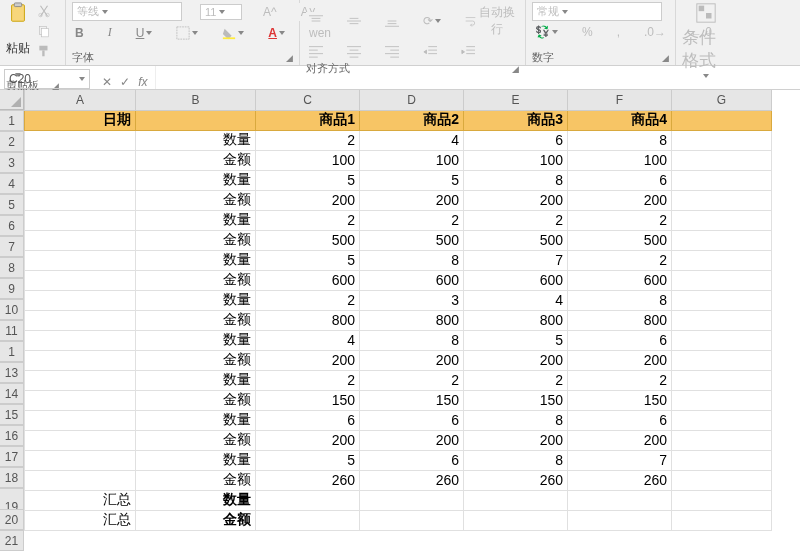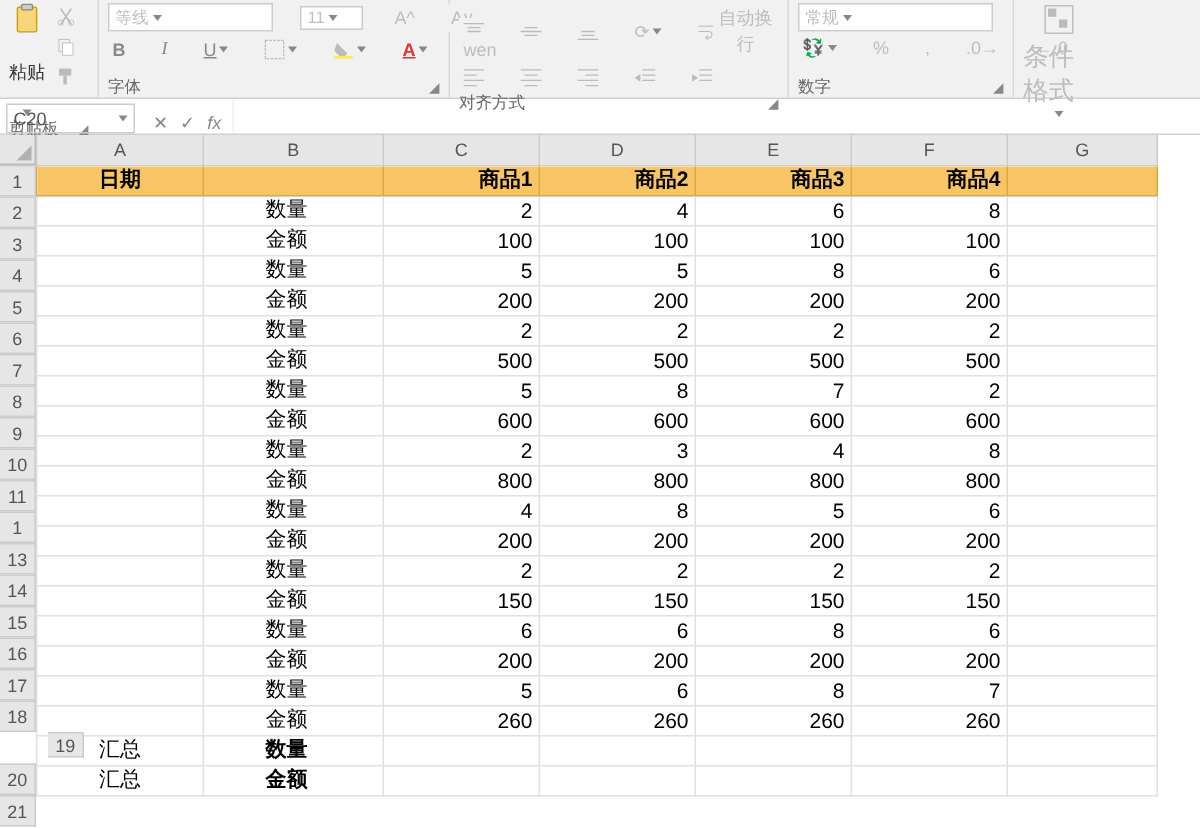--- a/index.html
+++ b/index.html
@@ -30,21 +30,21 @@
 
 .sheet-area{position:relative;}
 .corner{position:absolute;left:0;top:0;width:24px;height:20px;background:#e6e6e6;border-right:1px solid #bbb;border-bottom:1px solid #bbb;}
 .corner::after{content:"";position:absolute;right:2px;bottom:2px;width:0;height:0;border-left:10px solid transparent;border-bottom:10px solid #b0b0b0;}
 table{border-collapse:collapse;table-layout:fixed;margin-left:24px;}
 th.col-h{background:#e6e6e6;border:1px solid #ccc;border-top:none;color:#555;font-weight:normal;font-size:12px;height:20px;text-align:center;}
 .row-h{position:absolute;left:0;width:24px;background:#e6e6e6;border:1px solid #ccc;border-left:none;text-align:center;color:#555;font-size:12px;display:flex;align-items:center;justify-content:center;}
 td{border:1px solid #e0e0e0;height:20px;padding:0 4px;font-size:14px;color:#000;white-space:nowrap;overflow:hidden;}
 .hdr-row td{background:#f7c565;font-weight:bold;color:#000;border-color:#d9a93e;}
 .num{text-align:right;}
-.label{text-align:left;padding-left:41px;}
+.label{text-align:right;padding-left:41px;}
 .bold{font-weight:bold;}
 
 .colA{width:111px;} .colB{width:120px;} .colC{width:104px;} .colD{width:104px;} .colE{width:104px;} .colF{width:104px;} .colG{width:100px;}
 
 
 .dim{color:#bdbdbd;}
 </style>
 </head>
 <body>
 
@@ -473,17 +473,17 @@
       <div class="row-h" style="top: 188px; height: 21px;">9</div>
       <div class="row-h" style="top: 209px; height: 21px;">10</div>
       <div class="row-h" style="top: 230px; height: 21px;">11</div>
       <div class="row-h" style="top: 251px; height: 21px;">1</div>
       <div class="row-h" style="top: 272px; height: 21px;">13</div>
       <div class="row-h" style="top: 293px; height: 21px;">14</div>
       <div class="row-h" style="top: 314px; height: 21px;">15</div>
       <div class="row-h" style="top: 335px; height: 21px;">16</div>
       <div class="row-h" style="top: 356px; height: 21px;">17</div>
       <div class="row-h" style="top: 377px; height: 21px;">18</div>
-      <div class="row-h" style="top: 398px; height: 17px; margin-left: 32px;">19</div>
+      <div class="row-h" style="top: 398px; height: 38px;">19</div>
       <div class="row-h" style="top: 419px; height: 21px;">20</div>
       <div class="row-h" style="top: 440px; height: 21px;">21</div>
     </div>
 </div>
 
 </body></html>

